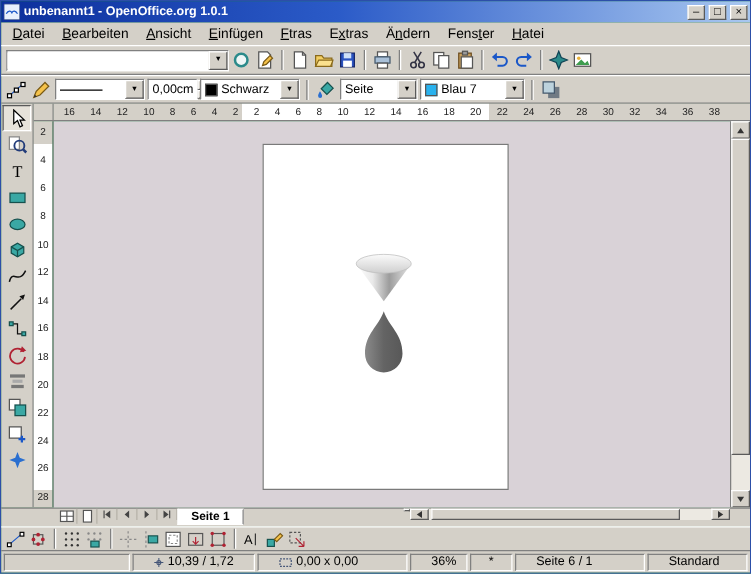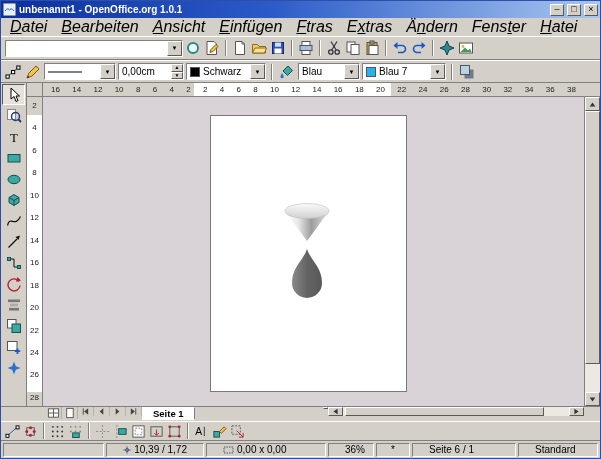--- a/index.html
+++ b/index.html
@@ -10,37 +10,37 @@
 
   
   .titlebar{height:17px;flex:0 0 17px;display:flex;align-items:center;gap:3px;padding:0 2px;
     background:linear-gradient(to right,#0c2f9c,#2b5bc8 45%,#a8c7f0);}
   .title-text{color:#fff;font-size:10px;font-weight:bold;flex:1;white-space:nowrap;overflow:hidden;}
   .tb-btn{width:14px;height:12px;background:#d4d0c8;border:1px solid;border-color:#fff #5a5a5a #5a5a5a #fff;
     font-size:9px;line-height:9px;text-align:center;color:#000;cursor:default;}
 
   
   .menubar{height:18px;flex:0 0 18px;display:flex;align-items:center;padding-left:2px;background:#d4d0c8;}
-  .menu-item{padding:2px 7px;font-size:16px;white-space:nowrap;font-style:italic;}
+  .menu-item{padding:2px 7px;font-size:11px;white-space:nowrap;}
   .u{text-decoration:underline;}
 
   
   .bar{display:flex;align-items:center;background:#d4d0c8;border-top:1px solid #fff;border-bottom:1px solid #808080;}
   .funcbar{height:24px;flex:0 0 24px;padding:0 4px;gap:1px;}
   .objectbar{height:23px;flex:0 0 23px;padding:0 3px;gap:2px;}
   .tbtn{width:18px;height:18px;display:flex;align-items:center;justify-content:center;}
   .sep{width:2px;height:16px;border-left:1px solid #808080;border-right:1px solid #fff;margin:0 3px;}
   .combo{display:flex;align-items:center;height:17px;background:#fff;border:1px solid;border-color:#808080 #fff #fff #808080;}
   .combo .arrow{width:15px;height:15px;margin-left:auto;background:#d4d0c8;border:1px solid;
     border-color:#fff #5a5a5a #5a5a5a #fff;display:flex;align-items:center;justify-content:center;font-size:6px;color:#000;}
   .combo .ctext{font-size:10px;padding:0 3px;white-space:nowrap;}
   .url-combo{width:178px;}
   .url-input{flex:1;min-width:0;border:none;outline:none;height:13px;font-size:10px;padding:0 2px;background:#fff;}
   .swatch{width:10px;height:10px;margin-left:3px;border:1px solid #555;flex:0 0 10px;}
-  .spin{width:66px;}
+  .spin{width:40px;}
   .spin .ctext{flex:1;}
   .spin-btns{display:flex;flex-direction:column;margin-left:auto;}
   .spin-btn{width:12px;height:7.5px;background:#d4d0c8;border:1px solid;border-color:#fff #5a5a5a #5a5a5a #fff;
     font-size:5px;line-height:5px;text-align:center;color:#000;}
 
   
   .main{flex:1;display:flex;flex-direction:column;min-height:0;}
   .main-upper{flex:1;display:flex;min-height:0;}
   .toolcol{width:26px;flex:0 0 26px;display:flex;flex-direction:column;align-items:center;padding-top:1px;
     background:#d4d0c8;border-right:1px solid #808080;}
@@ -252,21 +252,21 @@
       <span class="arrow">▼</span>
     </span>
     <span class="sep"></span>
     <span class="tbtn">
         <svg width="16" height="16" viewBox="0 0 16 16">
           <path d="M4 7 L9 2 L13.5 6.5 L8.5 11.5 Z" fill="#3aa8a4" stroke="#16514e"></path>
           <path d="M3 9 C3 9 1.5 11.5 1.5 12.7 A1.6 1.6 0 0 0 4.7 12.7 C4.7 11.5 3 9 3 9 Z" fill="#2a6fd0"></path>
         </svg>
       </span>
     <span class="combo" style="width:62px">
-      <span class="ctext">Blau</span>
+      <span class="ctext">Seite</span>
       <span class="arrow">▼</span>
     </span>
     <span class="combo" style="width:84px">
       <span class="swatch" style="background:#28b2ef"></span>
       <span class="ctext">Blau 7</span>
       <span class="arrow">▼</span>
     </span>
     <span class="sep"></span>
     <span class="tbtn">
         <svg width="16" height="16" viewBox="0 0 16 16">

